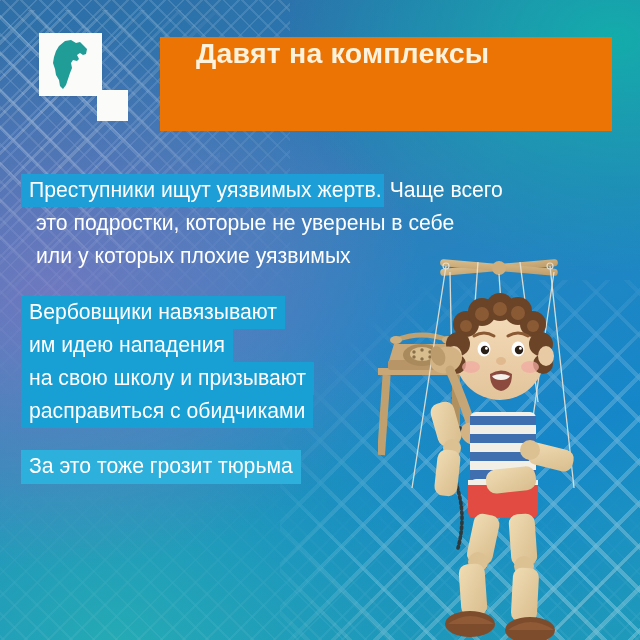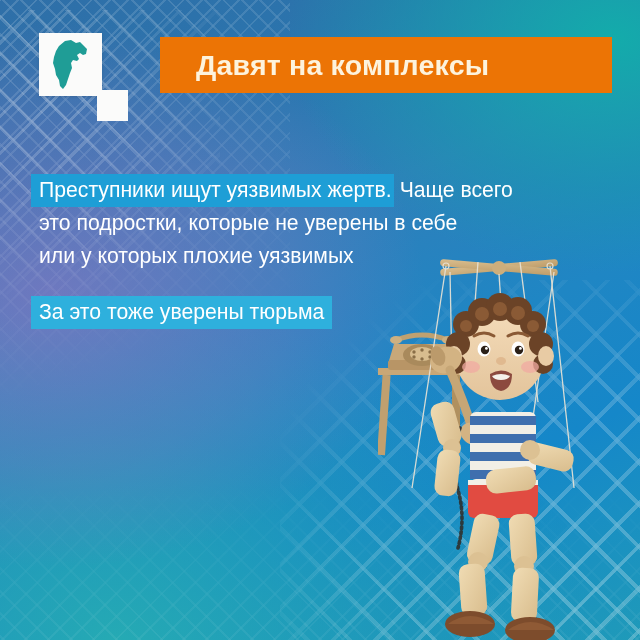--- a/index.html
+++ b/index.html
@@ -62,39 +62,39 @@
     background:#fbfbfa;box-shadow:0 1px 3px rgba(0,0,0,.12);
   }
   .logo-square svg{position:absolute;left:8px;top:6px;}
   .logo-square-small{
     position:absolute;left:58px;top:57px;width:31px;height:31px;
     background:#fbfbfa;
   }
 
   
   .title-bar{
-    position:absolute;left:160px;top:37px;width:452px;height:56px;
-    background:#ec7405;display:flex;align-items:center;
+    position:absolute;left:160px;top:37px;width:452px;height:94px;
+    background:#ec7405;display:flex;
   }
   .title-text{
     color:#fdf3dd;font-size:28.5px;font-weight:bold;
     letter-spacing:.2px;padding-left:36px;white-space:nowrap;
   }
 
   
-  .copy{position:absolute;left:31px;top:174px;width:560px;}
+  .copy{position:absolute;left:21px;top:174px;width:560px;}
   .para{margin:0 0 0 0;}
   .para + .para{margin-top:22px;}
   .line{
     display:table;font-size:21.2px;line-height:1.0;color:#ffffff;
     padding:5px 8px 7px 8px;margin:0;white-space:nowrap;
   }
   .line.hl-b{background:#189fd4;}
   .line.hl-c{background:#2eb0dd;}
-  .line.plain{background:transparent;}
+  .line.plain{background:transparent;margin-left:7px;}
   .para.p1 .line.plain{padding-left:8px;}
   .p1 .l1{display:inline-block;background:#1e9ed6;padding:5px 2px 7px 8px;}
   .p1 .l1-tail{display:inline-block;padding:5px 0 7px 6px;}
   .p1 .row1{white-space:nowrap;font-size:0;}
   .p1 .row1 > span{font-size:21.2px;line-height:1.0;color:#fff;}
 
   
   .puppet{position:absolute;left:378px;top:252px;width:262px;height:388px;}
   .puppet svg{display:block;}
 </style>
@@ -122,23 +122,29 @@
   </div>
 
   <div class="copy">
 
     <div class="para p1">
       <div class="row1"><span class="l1">Преступники ищут уязвимых жертв.</span><span class="l1-tail">Чаще всего</span></div>
       <div class="line plain">это подростки, которые не уверены в себе</div>
       <div class="line plain">или у которых плохие уязвимых</div>
     </div>
 
+    <div class="para p2">
+      <div class="line hl-b">Вербовщики навязывают</div>
+      <div class="line hl-b">им идею нападения</div>
+      <div class="line hl-b">на свою школу и призывают</div>
+      <div class="line hl-b">расправиться с обидчиками</div>
+    </div>
 
     <div class="para p3">
-      <div class="line hl-c">За это тоже уверены тюрьма</div>
+      <div class="line hl-c">За это тоже грозит тюрьма</div>
     </div>
 
   </div>
 
   <div class="puppet">
     <svg width="262" height="388" viewBox="0 0 262 388">
       <defs>
         <linearGradient id="wood" x1="0" y1="0" x2="1" y2="1">
           <stop offset="0%" stop-color="#f0dcb4"></stop>
           <stop offset="100%" stop-color="#d8bc8c"></stop>

